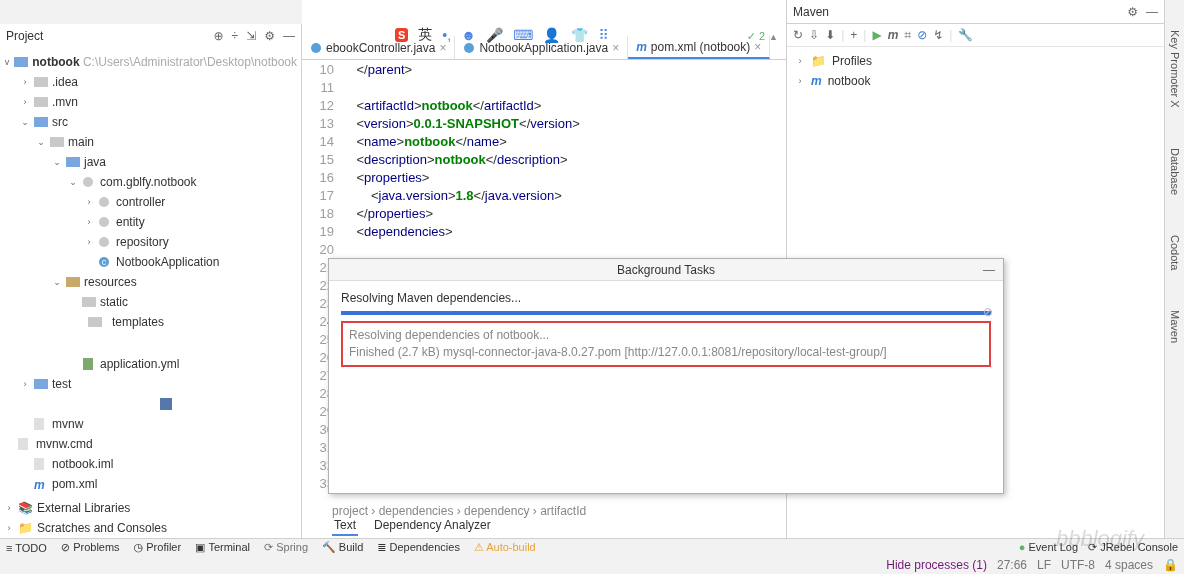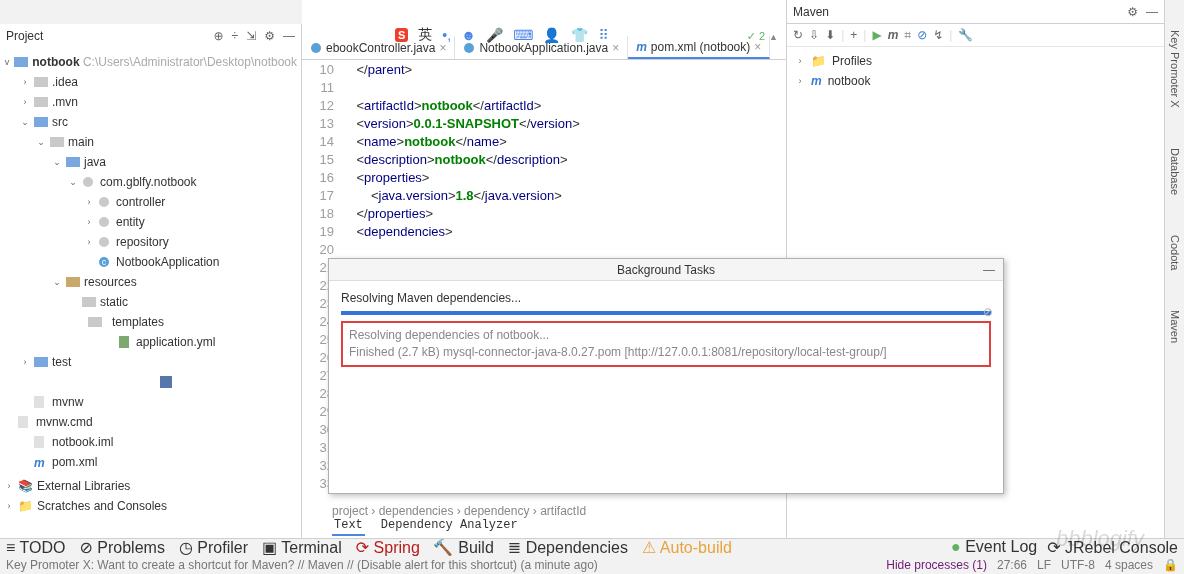--- a/index.html
+++ b/index.html
@@ -21,35 +21,35 @@
 .code-line{ display:flex; height:18px; font-family:"JetBrains Mono","Consolas",monospace; font-size:13px;}
 .code-line .code{white-space:pre;}
 .tag{color:#000080;}
 .txt{color:#008000;font-weight:bold;}
 .right-panel{position:absolute; right:20px; top:0; width:378px; bottom:36px; background:#fff; border-left:1px solid #d0d0d0;}
 .right-strip{position:absolute;right:0;top:0;width:20px;bottom:36px;background:#f2f2f2;border-left:1px solid #d0d0d0;display:flex;flex-direction:column;align-items:center;padding-top:30px;gap:40px;}
 .right-strip .vtab{writing-mode:vertical-rl;font-size:11px;color:#555;}
 .maven-tools{display:flex;gap:6px;padding:4px 6px;border-bottom:1px solid #e5e5e5;color:#666;}
 .maven-tree{padding:4px 0;}
 .maven-row{display:flex;align-items:center;height:20px;padding-left:8px;gap:6px;}
-.status-bar{position:absolute;left:0;right:0;bottom:18px;height:18px;display:flex;align-items:center;padding:0 6px;gap:14px;font-size:16px;background:#f2f2f2;border-top:1px solid #d0d0d0;margin-top:48px;}
+.status-bar{position:absolute;left:0;right:0;bottom:18px;height:18px;display:flex;align-items:center;padding:0 6px;gap:14px;font-size:11px;background:#f2f2f2;border-top:1px solid #d0d0d0;margin-top:48px;}
 .status-bar .r{margin-left:auto;display:flex;gap:10px;align-items:flex-start;}
 .hint-bar{position:absolute;left:0;right:0;bottom:0;height:18px;padding:0 6px;display:flex;align-items:center;font-size:12px;color:#777;background:#f2f2f2;}
 .ime-bar{position:absolute;top:26px;left:395px;display:flex;gap:10px;align-items:center;background:transparent;}
 .ime-bar span{font-size:14px;}
 .popup{position:absolute;left:328px;top:258px;width:676px;height:236px;background:#fff;border:1px solid #b0b0b0;box-shadow:2px 2px 6px rgba(0,0,0,.25);}
 .popup-title{display:flex;align-items:center;justify-content:center;height:22px;background:#f5f5f5;border-bottom:1px solid #ddd;font-size:12px;position:relative;}
 .popup-title .min{position:absolute;right:8px;color:#666;}
 .popup-body{padding:10px 12px;}
 .prog-label{font-size:12px;margin-bottom:6px;}
 .prog-bar{height:4px;background:#3874d8;margin-bottom:6px;}
 .prog-box{border:2px solid #e04040;padding:4px 6px;color:#888;font-size:12px;line-height:1.4;}
 .breadcrumb{position:absolute;left:332px;bottom:56px;font-size:12px;color:#888;}
 .sub-tabs{position:absolute;left:332px;bottom:38px;display:flex;gap:14px;font-size:12px;}
-.sub-tabs span{padding:2px 2px;font-family:Liberation Mono, monospace;}
+.sub-tabs span{padding:2px 2px;}
 .sub-tabs .act{border-bottom:2px solid #4a86e8;font-weight:500;}
 .tick{position:absolute;right:406px;top:30px;color:#62b063;font-size:11px;}
 .tick::after{content:"▲";color:#888;margin-left:4px;font-size:9px;}
 .wm{position:absolute;right:40px;bottom:22px;color:rgba(0,0,0,.15);font-style:italic;font-size:22px;}
 .bold{font-weight:bold;}
 .grey{color:#aaa;}
 </style>
 </head>
 <body>
 
@@ -185,21 +185,21 @@
       </div>
       <div class="tree-row" style="padding-left: 68px; gap: 10px;">
         <span class="arrow"></span>
         <span class="folder">
           <svg width="14" height="12">
             <rect width="14" height="10" y="1" fill="#c9c9c9" rx="1/"></rect>
           </svg>
         </span>
         <span>templates</span>
       </div>
-      <div class="tree-row" style="padding-left: 104px;">
+      <div class="tree-row" style="padding-left: 68px; margin-top: 22px;">
         <span class="arrow"></span>
         <span class="folder">
           <svg width="12" height="12">
             <rect width="10" height="12" x="1" fill="#7da86e" rx="1/"></rect>
           </svg>
         </span>
         <span>application.yml</span>
       </div>
       <div class="tree-row" style="padding-left: 20px;">
         <span class="arrow">›</span>
@@ -466,31 +466,30 @@
 <div class="sub-tabs">
   <span class="act">Text</span>
   <span>Dependency Analyzer</span>
 </div>
 
 <div class="status-bar">
   <span>≡ <span>TODO</span></span>
   <span>⊘ <span>Problems</span></span>
   <span>◷ <span>Profiler</span></span>
   <span>▣ <span>Terminal</span></span>
-  <span style="color:#b91c1c">⟳ <span>Spring</span></span>
+  <span style="color:#737373">⟳ <span>Spring</span></span>
   <span>🔨 <span>Build</span></span>
   <span>≣ <span>Dependencies</span></span>
   <span style="color:#e8a33d">⚠ <span>Auto-build</span></span>
   <span class="r">
     <span><span style="color:#62b063">●</span> <span>Event Log</span></span>
     <span>⟳ <span>JRebel Console</span></span>
   </span>
 </div>
 <div class="hint-bar">
-  <span>Key Promoter X: Want to create a shortcut for Maven? // Maven // (Disable alert for this shortcut) (a minute ago)</span>
   <span style="margin-left:auto;display:flex;gap:10px;">
     <span style="color:#701a75">Hide processes (1)</span>
     <span>27:66</span>
     <span>LF</span>
     <span>UTF-8</span>
     <span>4 spaces</span>
     <span>🔒</span>
   </span>
 </div>
 

